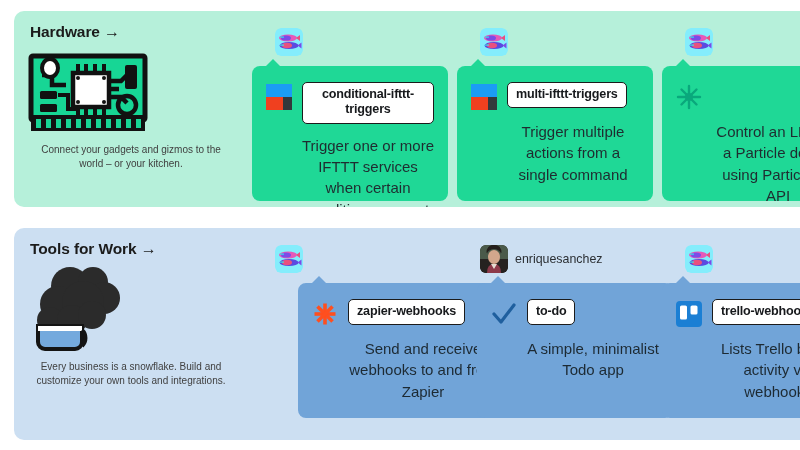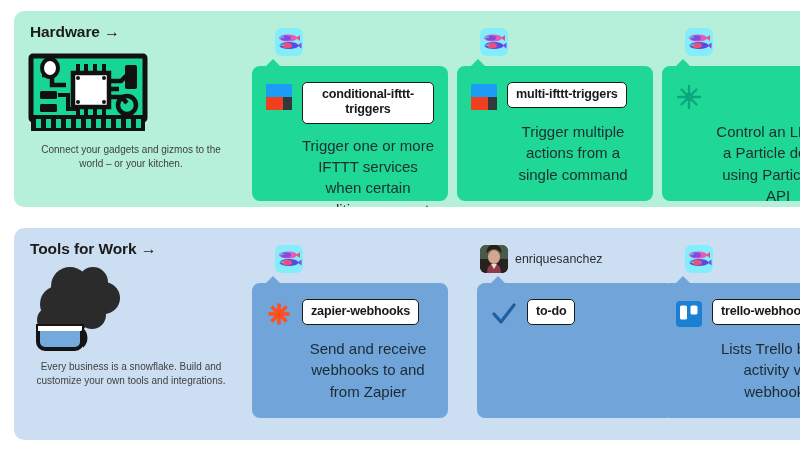--- a/index.html
+++ b/index.html
@@ -327,21 +327,21 @@
               <path d="M21 10 l4 -3 v6 z" fill="#e8507f"></path>
               <ellipse cx="14" cy="17.5" rx="9.5" ry="3.6" fill="#5a4ae0"></ellipse>
               <ellipse cx="12" cy="17.5" rx="5" ry="2.7" fill="#e8507f"></ellipse>
               <path d="M22.5 17.5 l4 -3 v6 z" fill="#7a4ce8"></path>
               <rect x="5" y="8.5" width="4" height="1.2" fill="#36e0e8"></rect>
               <rect x="5" y="16.5" width="4" height="1.2" fill="#36e0e8"></rect>
             </svg>
           </div>
           <span class="avatar-name"></span>
         </div>
-        <div class="card" style="width:196px;">
+        <div class="card" style="width:214px;margin-left:46px;">
           <div class="notch"></div>
           <div class="card-head">
             <div class="svc-icon">
               <svg viewBox="0 0 26 26" width="26" height="26">
                 <g stroke="#ff4f1f" stroke-width="3.6" stroke-linecap="butt">
                   <line x1="13" y1="2.5" x2="13" y2="23.5"></line>
                   <line x1="2.5" y1="13" x2="23.5" y2="13"></line>
                   <line x1="5.5" y1="5.5" x2="20.5" y2="20.5"></line>
                   <line x1="20.5" y1="5.5" x2="5.5" y2="20.5"></line>
                 </g>
@@ -372,20 +372,21 @@
         <div class="card" style="width:196px;margin-left:20px;">
           <div class="notch"></div>
           <div class="card-head">
             <div class="svc-icon">
               <svg viewBox="0 0 26 26" width="26" height="26">
                 <path d="M3 13 L10 21 L23 4" fill="none" stroke="#1f5f9e" stroke-width="3.2" stroke-linecap="round" stroke-linejoin="round"></path>
               </svg>
             </div>
             <div class="name-chip">to-do</div>
           </div>
+          <div class="card-desc">A simple, minimalist Todo app</div>
         </div>
       </div>
 
       <div class="card-col" style="left:648px;width:196px;">
         <div class="avatar-row">
           <div class="avatar">
             <svg viewBox="0 0 28 28" width="28" height="28">
               <rect width="28" height="28" rx="6" fill="#84edfc"></rect>
               <ellipse cx="13" cy="10" rx="9" ry="3.4" fill="#e658b9"></ellipse>
               <ellipse cx="11" cy="10" rx="5" ry="2.6" fill="#7a4ce8"></ellipse>

